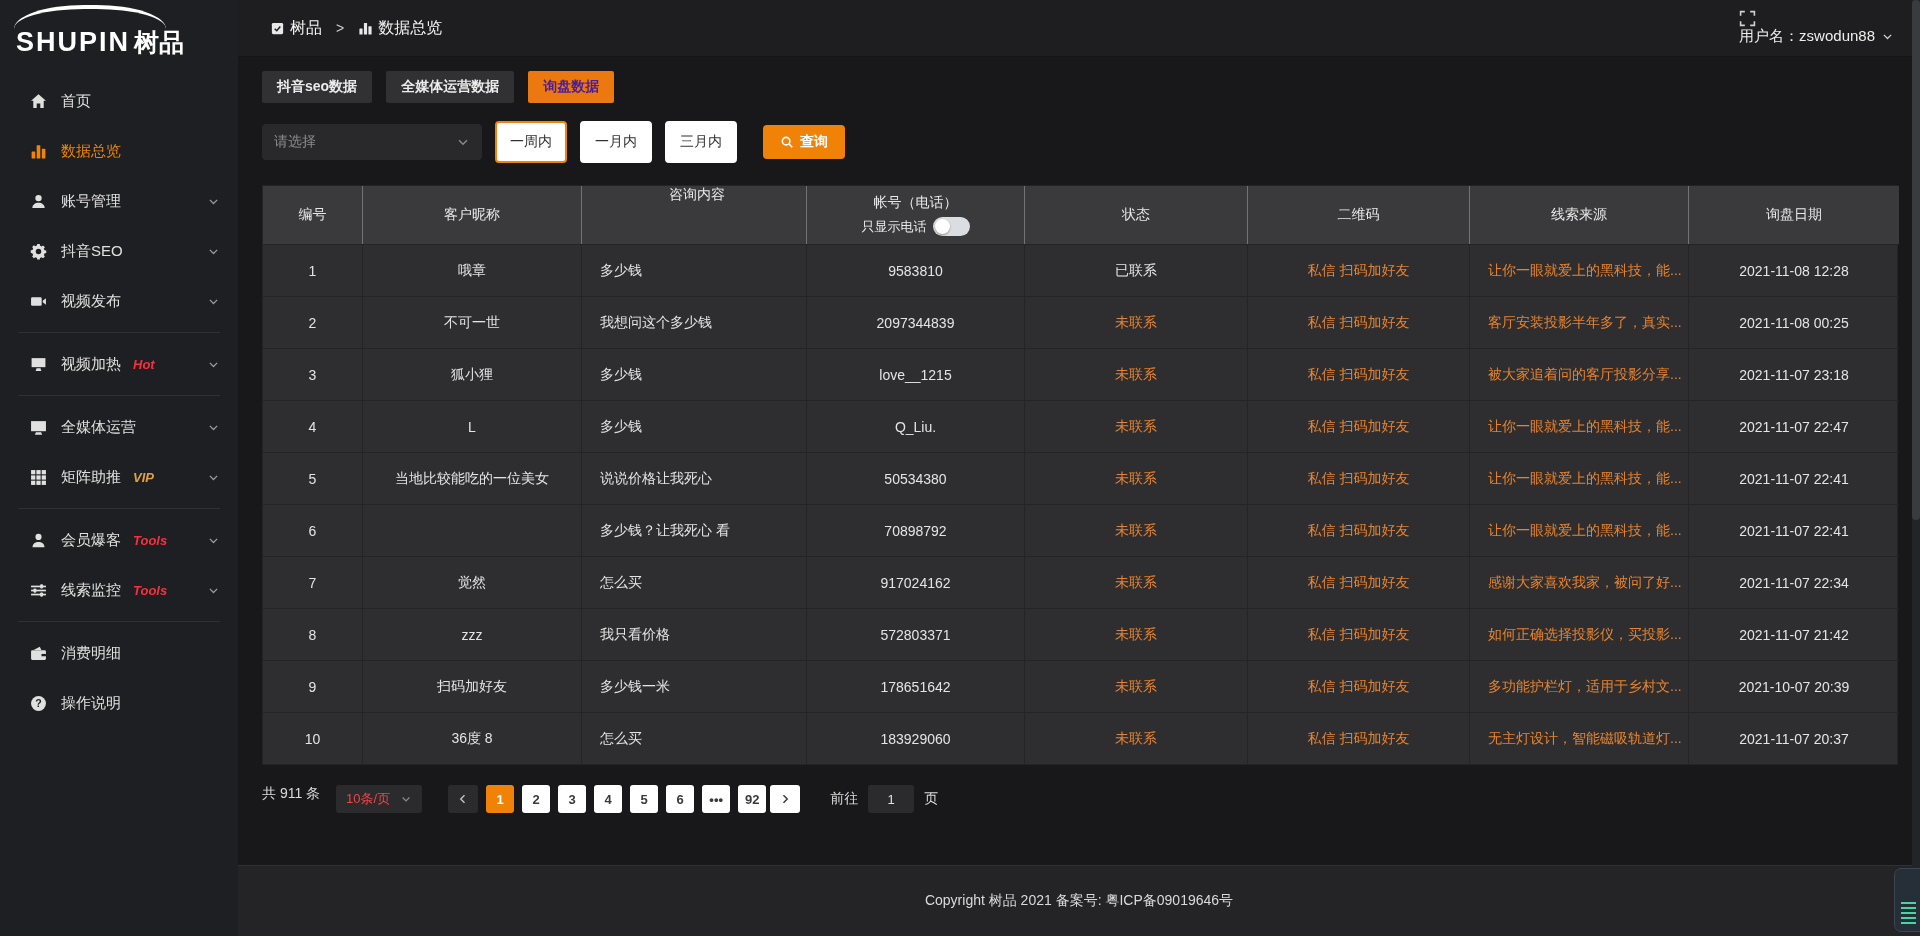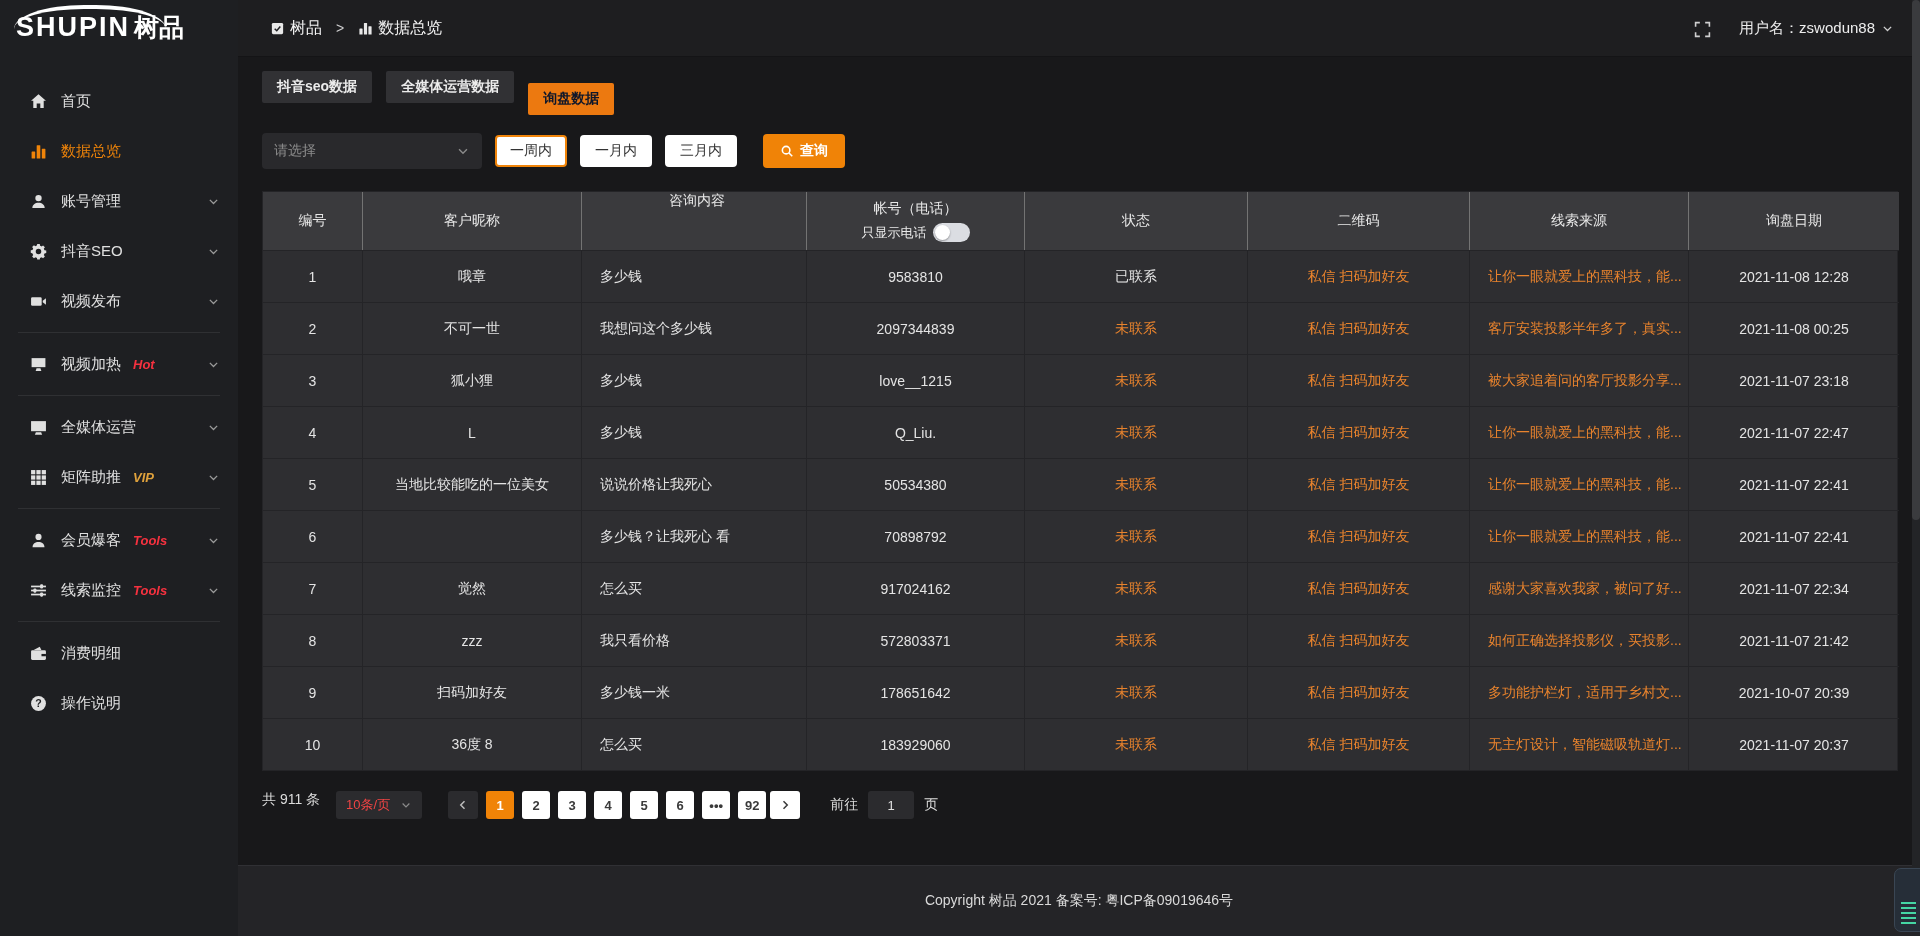--- a/index.html
+++ b/index.html
@@ -5,21 +5,21 @@
   * { margin:0; padding:0; box-sizing:border-box; }
   html,body { width:1920px; height:936px; overflow:hidden; }
   body {
     font-family:"Liberation Sans","DejaVu Sans",sans-serif;
     background:#18181a; color:#e4e4e4; display:flex; position:relative;
   }
   [data-icon] svg { display:block; width:100%; height:100%; }
 
   
   .sidebar { width:238px; height:936px; background:#1e1f22; flex:0 0 auto; }
-  .logo { position:relative; height:64px; padding:11px 0 0 16px; cursor:pointer; }
+  .logo { position:relative; height:64px; padding:26px 0 0 16px; cursor:pointer; }
   .logo-arc { position:absolute; top:5px; left:14px; width:152px; height:24px;
     border-top:4px solid #fff; border-radius:76px 76px 0 0 / 26px 26px 0 0; }
   .logo-en { font-size:27px; font-weight:bold; letter-spacing:2px; color:#fff; }
   .logo-cn { font-size:25px; font-weight:bold; color:#fff; margin-left:4px; }
   .menu { padding-top:12px; }
   .menu-item { position:relative; height:50px; display:flex; align-items:center;
     padding-left:30px; color:#e0e0e0; font-size:15px; cursor:pointer; }
   .menu-item.active { color:#f08409; }
   .mi-icon { width:17px; height:17px; margin-right:14px; flex:0 0 auto; }
   .mi-badge { font-style:italic; font-weight:bold; font-size:13px; margin-left:12px; }
@@ -28,39 +28,39 @@
   .mi-chevron { position:absolute; right:18px; width:13px; height:13px; color:#9a9a9a; }
   .menu-divider { height:1px; background:#2f3033; margin:6px 18px; }
 
   
   .right { flex:1; display:flex; flex-direction:column; height:936px; }
   .topbar { height:57px; background:#1e1e20; border-bottom:1px solid #141416;
     display:flex; align-items:center; justify-content:space-between; padding:0 26px 0 32px; flex:0 0 auto; }
   .breadcrumb { display:flex; align-items:center; font-size:16px; color:#f2f2f2; }
   .bc-icon { width:15px; height:15px; margin-right:5px; color:#e8e8e8; }
   .bc-sep { margin:0 14px; color:#cfcfcf; font-size:14px; }
-  .topbar-right { display:flex; align-items:flex-end; }
+  .topbar-right { display:flex; align-items:flex-start;flex-direction:column; }
   .fs-icon { width:17px; height:17px; color:#d0d0d0; margin-right:28px; cursor:pointer; }
   .username { font-size:15px; color:#ededed; cursor:pointer; display:flex; align-items:center; }
   .user-chevron { width:13px; height:13px; margin-left:6px; color:#cfcfcf; }
 
   .content { flex:1; padding:14px 0 0 24px; }
 
   
   .tabs { display:flex; }
   .tab { height:32px; padding:0 15px; margin-right:14px; background:#313134; color:#ececec;
     font-size:14px; font-weight:bold; display:flex; align-items:center; border-radius:2px; cursor:pointer; }
-  .tab.active { background:#ec7910; color:#0f172a;margin-top:12px; }
+  .tab.active { background:#ec7910; color:#4c1d95; }
 
   
   .filter { display:flex; align-items:center; margin-top:18px; }
   .select { width:220px; height:36px; background:#29292c; border-radius:4px; padding:0 12px;
     display:flex; align-items:center; justify-content:space-between; color:#8b8b8b; font-size:14px; cursor:pointer; }
   .sel-chevron { width:14px; height:14px; color:#8b8b8b; }
-  .range-btn { height:32px; padding:0 13px; margin-left:13px; background:#fff; color:#333;
+  .range-btn { height:42px; padding:0 13px; margin-left:13px; background:#fff; color:#333;
     border:2px solid #fff; border-radius:4px; font-size:14px; display:flex; align-items:center; cursor:pointer; }
   .range-btn.selected { border-color:#f08409; }
   .search-btn { height:34px; padding:0 17px; margin-left:26px; background:#f08307; color:#fff;
     border-radius:4px; font-size:14px; font-weight:bold; display:flex; align-items:center; gap:6px; cursor:pointer; }
   .search-ic { width:14px; height:14px; }
 
   
   .table { margin-top:22px; width:1636px; display:grid;
     grid-template-columns:100px 219px 225px 218px 223px 222px 219px 210px;
     background:#2e2e31; border:1px solid #242427; }

